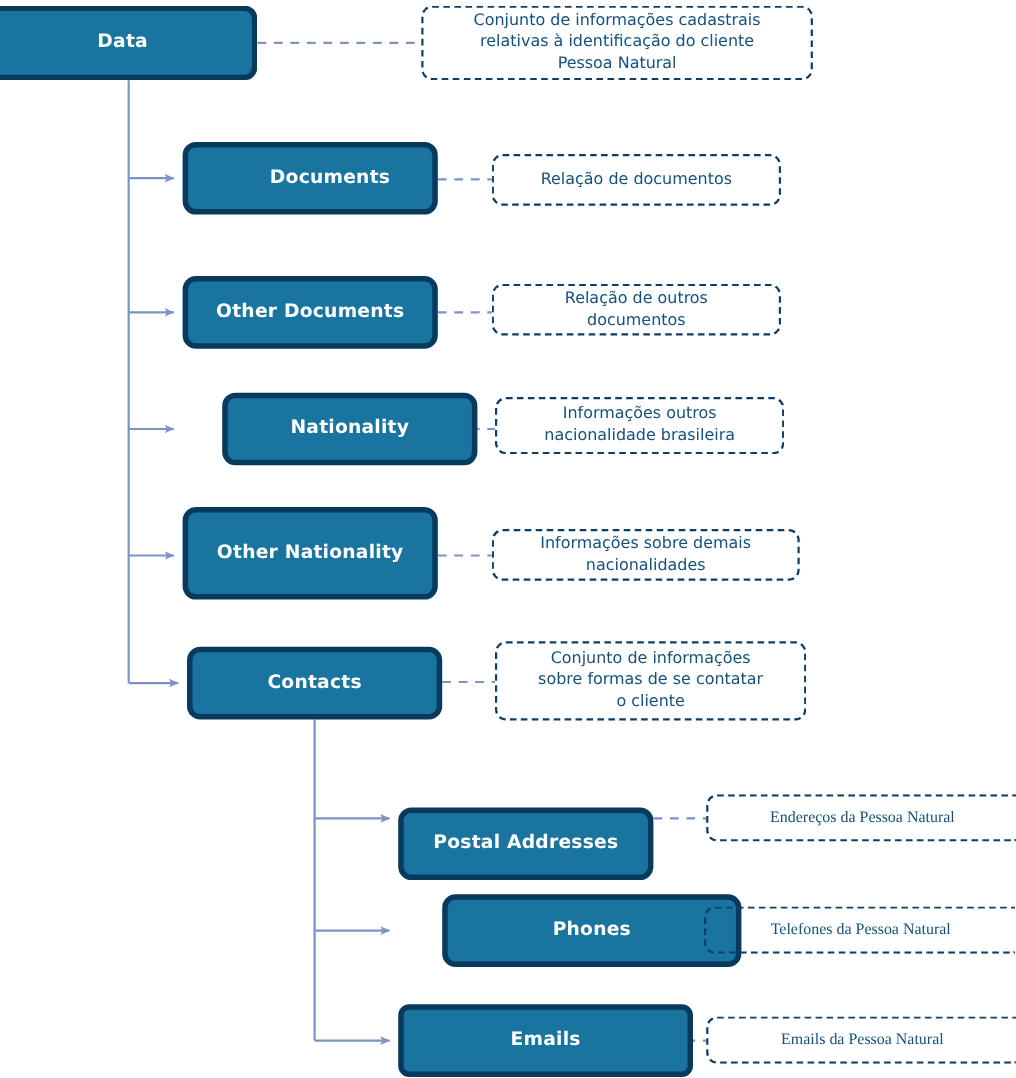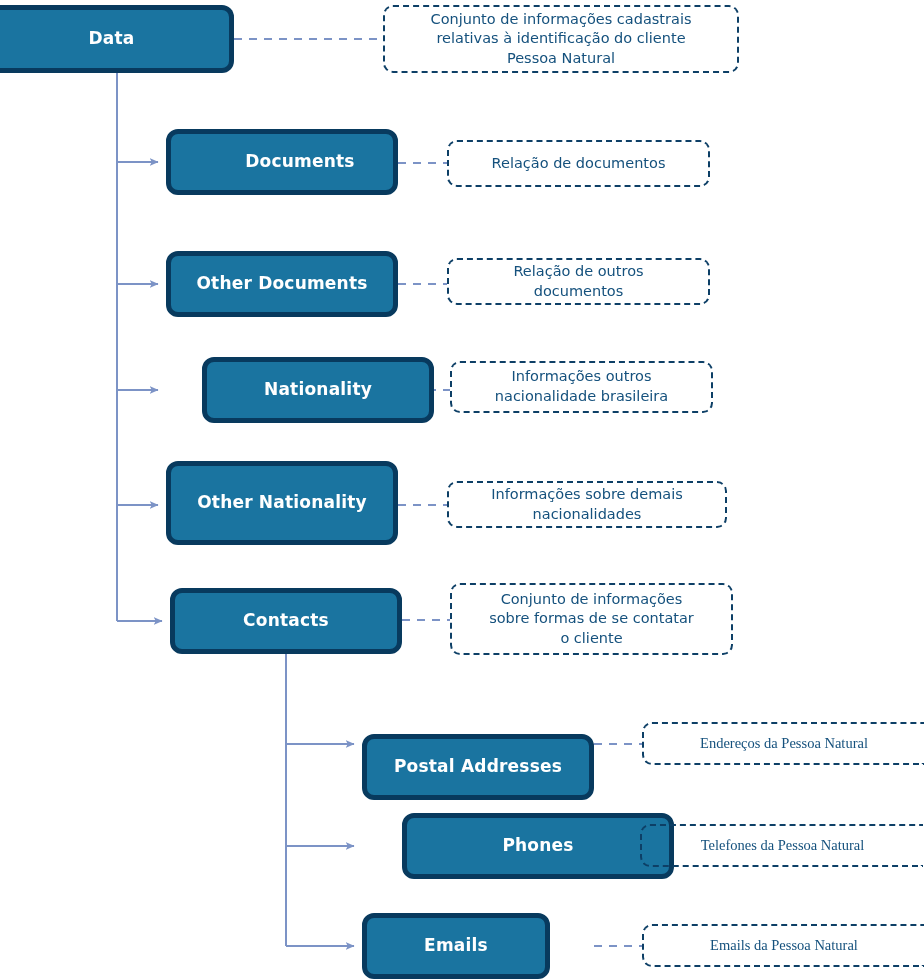--- a/index.html
+++ b/index.html
@@ -137,21 +137,21 @@
   </div>
 
   <div class="node" style="left:362px; top:711px; width:232px; height:66px;margin-top:23px;">
     <span>Postal Addresses</span>
   </div>
 
   <div class="node" style="left:362px; top:813px; width:272px; height:66px;margin-left:40px;">
     <span>Phones</span>
   </div>
 
-  <div class="node" style="left:362px; top:913px; width:188px; height:66px;">
+  <div class="node" style="left:362px; top:913px; width:268px; height:66px;border-radius:10px;">
     <span>Emails</span>
   </div>
 
   <div class="note" style="left:447px; top:140px; width:263px; height:47px;">Relação de documentos</div>
 
   <div class="note" style="left:383px; top:5px; width:356px; height:68px;">Conjunto de informações cadastrais
 relativas à identificação do cliente
 Pessoa Natural</div>
 
   <div class="note" style="left:447px; top:258px; width:263px; height:47px;">Relação de outros

